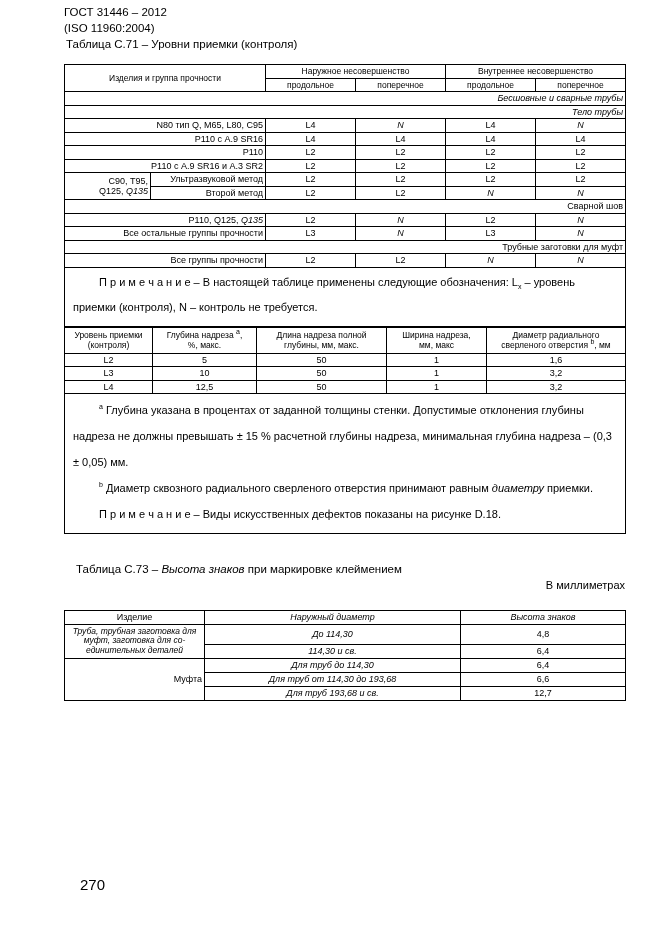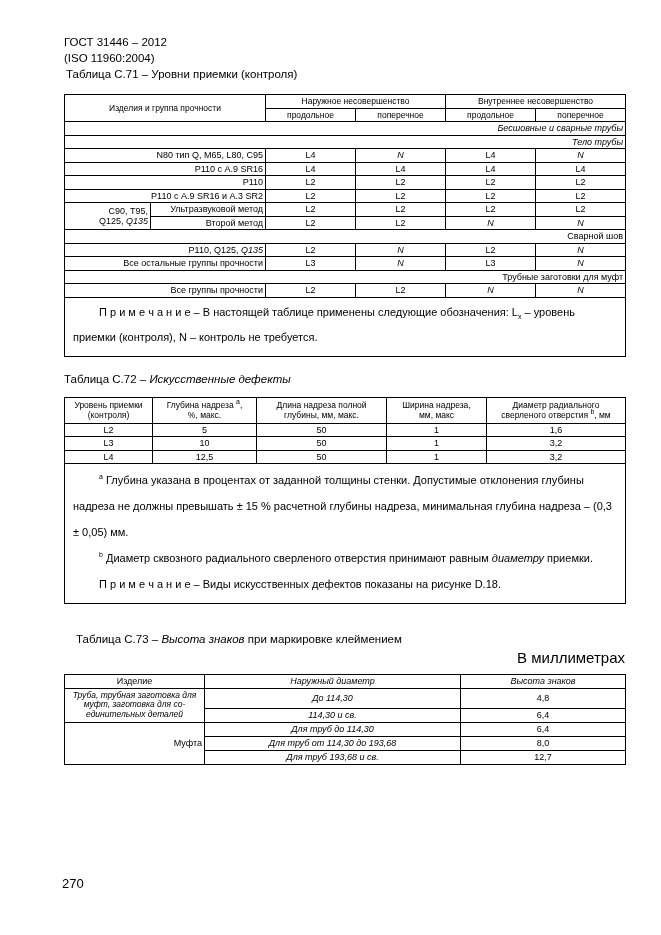--- a/index.html
+++ b/index.html
@@ -1,45 +1,45 @@
 <!DOCTYPE html>
 <html><head>
   <meta charset="utf-8">
   <style>
     *{margin:0;padding:0;box-sizing:border-box}
     html,body{background:#fff}
     body{width:661px;height:935px;color:#000;font-family:"Liberation Sans",sans-serif;}
-    .page{position:relative;width:661px;height:935px;padding:34px 36px 0 64px;overflow:hidden;background:#fff}
+    .page{position:relative;width:661px;height:935px;padding:4px 36px 0 64px;overflow:hidden;background:#fff}
     .doc-head div{font-size:11.5px;line-height:16px}
     .caption{font-size:11.5px;line-height:16px}
     .caption.c71{margin:0 0 12px 2px}
     .caption.c72{margin:14px 0 10px 0}
     .caption.c73{margin:27px 0 2px 12px}
-    .units{font-size:15px;text-align:right;width:561px;margin-bottom:8px}
+    .units{font-size:11px;text-align:right;width:561px;margin-bottom:19px}
     table{border-collapse:collapse;table-layout:fixed;width:561px}
     td{border:1px solid #000;font-size:9px;line-height:10.5px;padding:1px 2px;text-align:center;vertical-align:middle;font-weight:400;overflow:hidden}
     .left{text-align:right}
     .it{font-style:italic}
     .ind1{padding-left:5px}
     .ind2{padding-left:12px}
     .ind3{padding-left:20px}
     sup{font-size:7px;vertical-align:super;line-height:0}
     sub{font-size:7px;vertical-align:sub;line-height:0}
     .t71 td{height:13px}
     .t71 tr.hdr td{font-size:8.5px;height:11px}
     .note-cell{font-size:11px;line-height:25px;text-align:left;padding:2px 8px 6px 8px;text-indent:26px;height:auto}
     .t72 tr.hdr td{font-size:8.5px;line-height:10px;height:26px;padding:2px 1px}
     .t72 td.v{height:12px}
     .foot-cell{font-size:11px;text-align:left;padding:3px 8px 6px 8px;height:auto}
     .foot-cell p{line-height:26px;text-indent:26px}
     .t73 td{height:14px}
     .t73 tr.hdr td{height:13px}
     .g1{font-size:8.5px;line-height:9.5px;font-style:italic;text-align:center;padding:2px 3px;vertical-align:middle}
     .muft{text-align:right;padding-left:16px}
-    .pageno{position:absolute;left:62px;top:876px;font-size:13px}
+    .pageno{position:absolute;left:80px;top:876px;font-size:15px}
   </style>
 </head>
 <body>
 
 <div class="page">
 
   <div class="doc-head">
     <div>ГОСТ 31446 – 2012</div>
     <div>(ISO 11960:2004)</div>
   </div>
@@ -147,21 +147,20 @@
         <td class="it">N</td>
       </tr>
       <tr>
         <td colspan="6" class="note-cell">
           <span>П р и м е ч а н и е   –   В настоящей таблице применены следующие обозначения:  L</span><sub>x</sub><span> –  уровень приемки (контроля),   N –  контроль не требуется.</span>
         </td>
       </tr>
     </tbody>
   </table>
 
-  <div class="caption c72"><span>Таблица С.72 – </span><span class="it">Искусственные дефекты</span></div>
 
   <table class="t72">
     <colgroup>
         <col style="width:88px">
         <col style="width:104px">
         <col style="width:130px">
         <col style="width:100px">
         <col style="width:139px">
       </colgroup>
     <tbody>
@@ -243,21 +242,21 @@
         <td class="it">114,30 и св.</td>
         <td>6,4</td>
       </tr>
       <tr>
         <td rowspan="3" class="muft">Муфта</td>
         <td class="it">Для труб  до  114,30</td>
         <td>6,4</td>
       </tr>
       <tr>
         <td class="it">Для труб  от  114,30  до  193,68</td>
-        <td>8,0</td>
+        <td>6,6</td>
       </tr>
       <tr>
         <td class="it">Для труб  193,68 и св.</td>
         <td>12,7</td>
       </tr>
     </tbody>
   </table>
 
   <div class="pageno">270</div>
 

